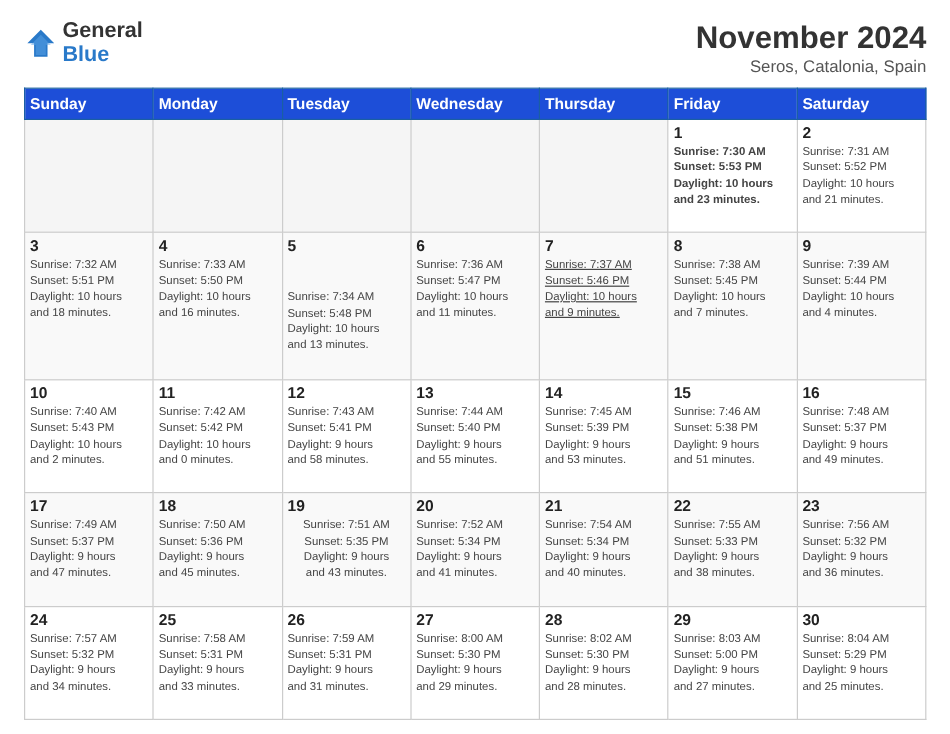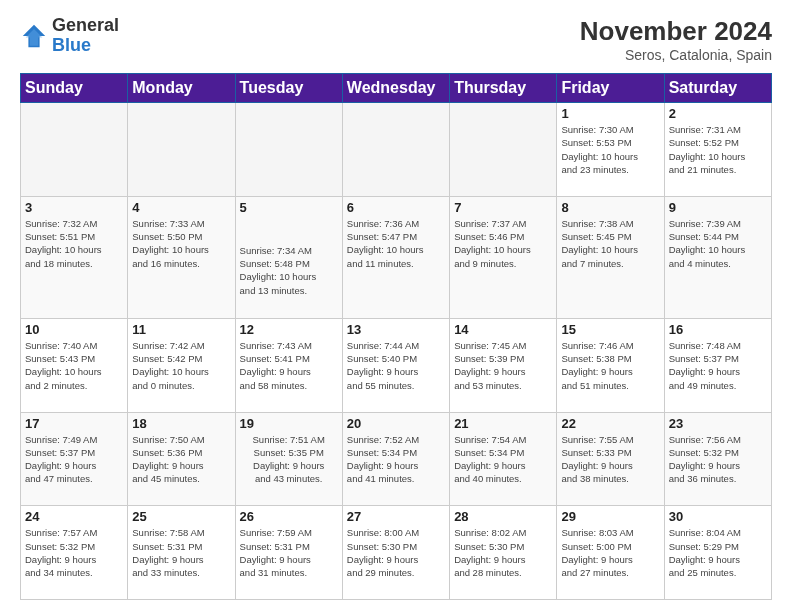--- a/index.html
+++ b/index.html
@@ -53,23 +53,23 @@
       font-size: 14px;
       color: #555;
     }
     .calendar {
       flex: 1;
       border-collapse: collapse;
       width: 100%;
       table-layout: fixed;
     }
     .calendar th {
-      background: #4c1d95;
+      background: #1d4ed8;
       color: #fff;
-      font-size: 16px;
+      font-size: 13px;
       font-weight: bold;
       padding: 5px 4px;
       text-align: left;
       border: 1px solid #1a5fa3;
     }
     .calendar td {
       border: 1px solid #ccc;
       vertical-align: top;
       padding: 3px 4px;
       font-size: 10px;
@@ -131,21 +131,21 @@
     </thead>
     <tbody id="calendar-body">
         <tr>
           <td class="empty"></td>
           <td class="empty"></td>
           <td class="empty"></td>
           <td class="empty"></td>
           <td class="empty"></td>
           <td>
             <span class="day-num">1</span>
-            <div class="day-info" style="white-space: pre-line;">Sunrise: 7:30 AM
+            <div class="day-info" style="white-space: pre-line; font-weight: bold;">Sunrise: 7:30 AM
 Sunset: 5:53 PM
 Daylight: 10 hours
 and 23 minutes.</div>
           </td>
           <td>
             <span class="day-num">2</span>
             <div class="day-info" style="white-space: pre-line;">Sunrise: 7:31 AM
 Sunset: 5:52 PM
 Daylight: 10 hours
 and 21 minutes.</div>
@@ -175,21 +175,21 @@
           </td>
           <td>
             <span class="day-num">6</span>
             <div class="day-info" style="white-space: pre-line;">Sunrise: 7:36 AM
 Sunset: 5:47 PM
 Daylight: 10 hours
 and 11 minutes.</div>
           </td>
           <td>
             <span class="day-num">7</span>
-            <div class="day-info" style="white-space: pre-line;">Sunrise: 7:37 AM
+            <div class="day-info" style="white-space: pre-line; text-decoration: underline;">Sunrise: 7:37 AM
 Sunset: 5:46 PM
 Daylight: 10 hours
 and 9 minutes.</div>
           </td>
           <td>
             <span class="day-num">8</span>
             <div class="day-info" style="white-space: pre-line;">Sunrise: 7:38 AM
 Sunset: 5:45 PM
 Daylight: 10 hours
 and 7 minutes.</div>

